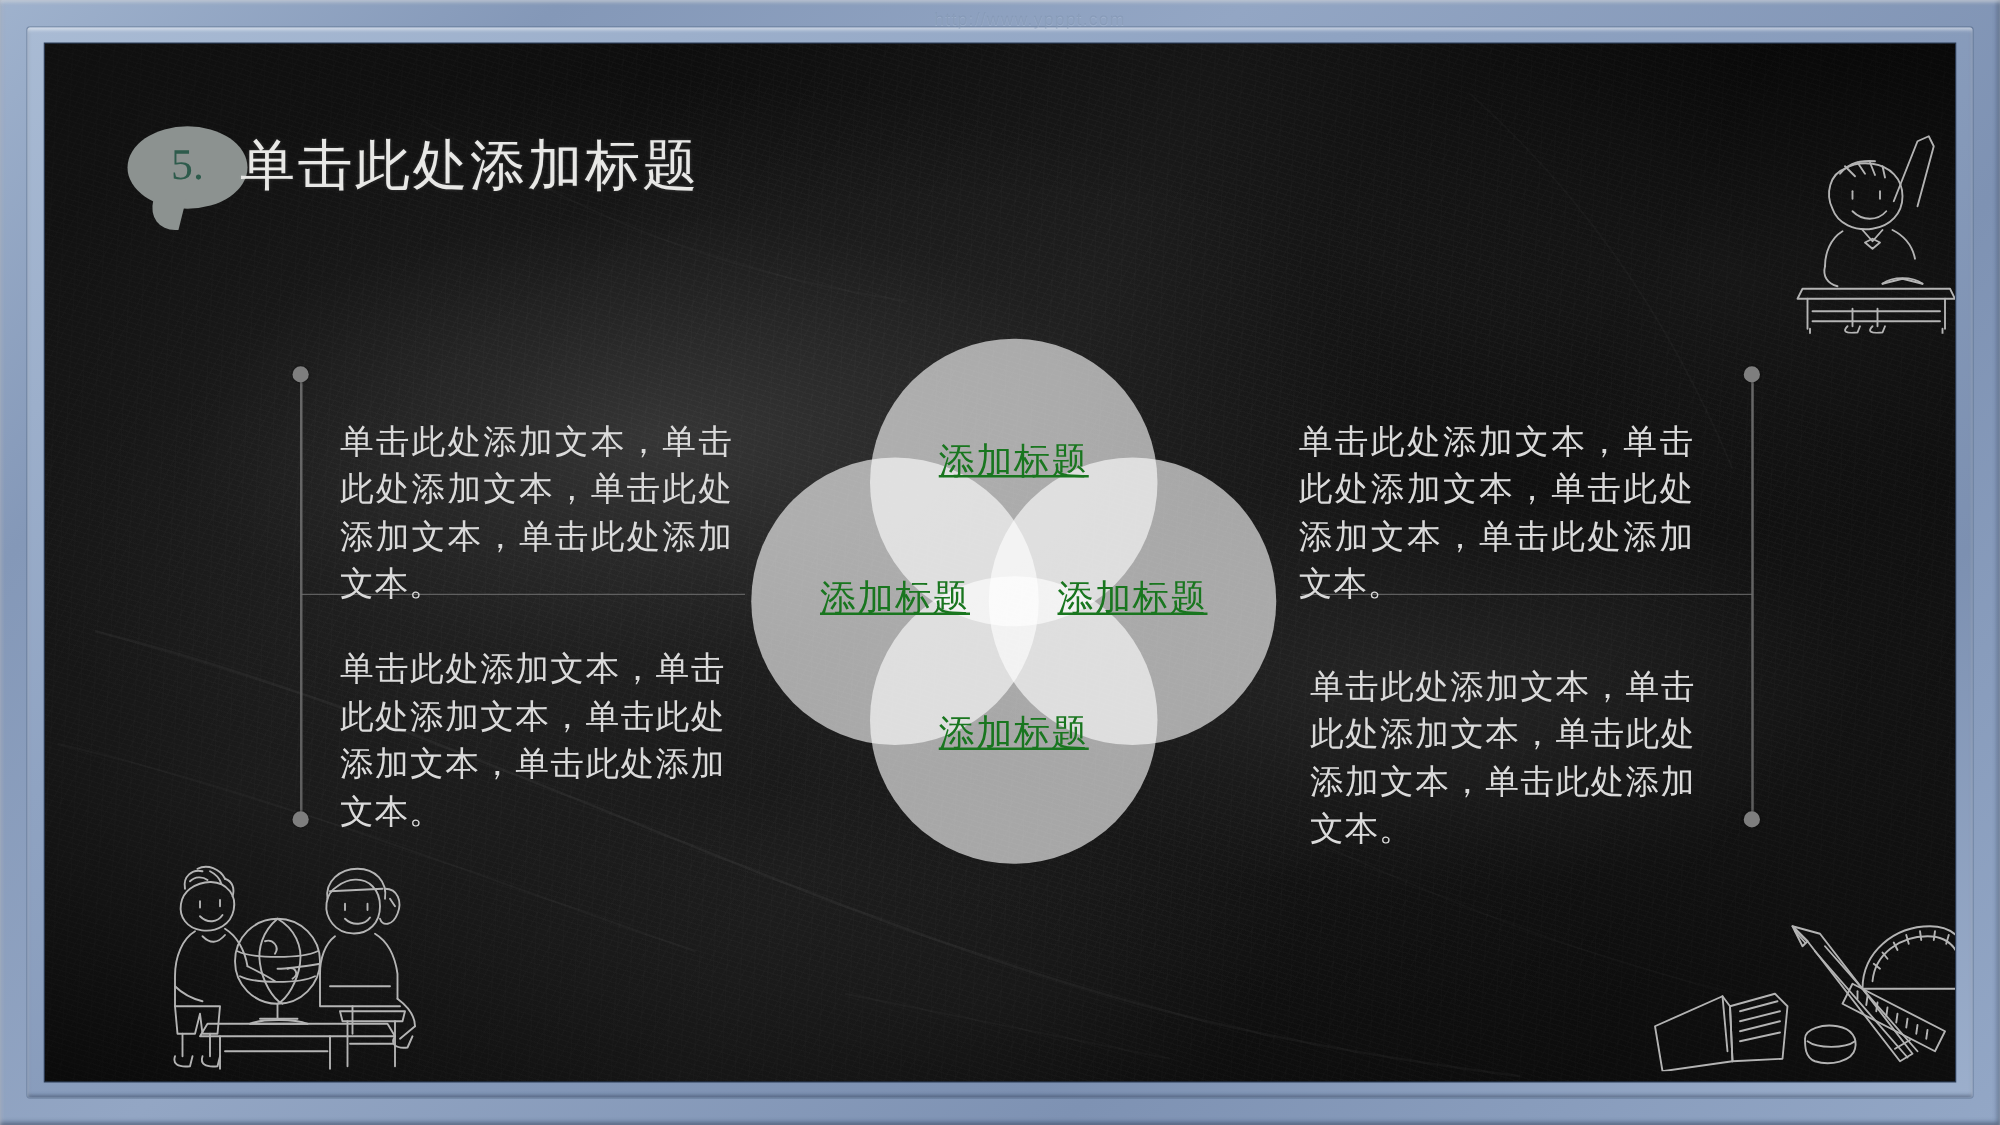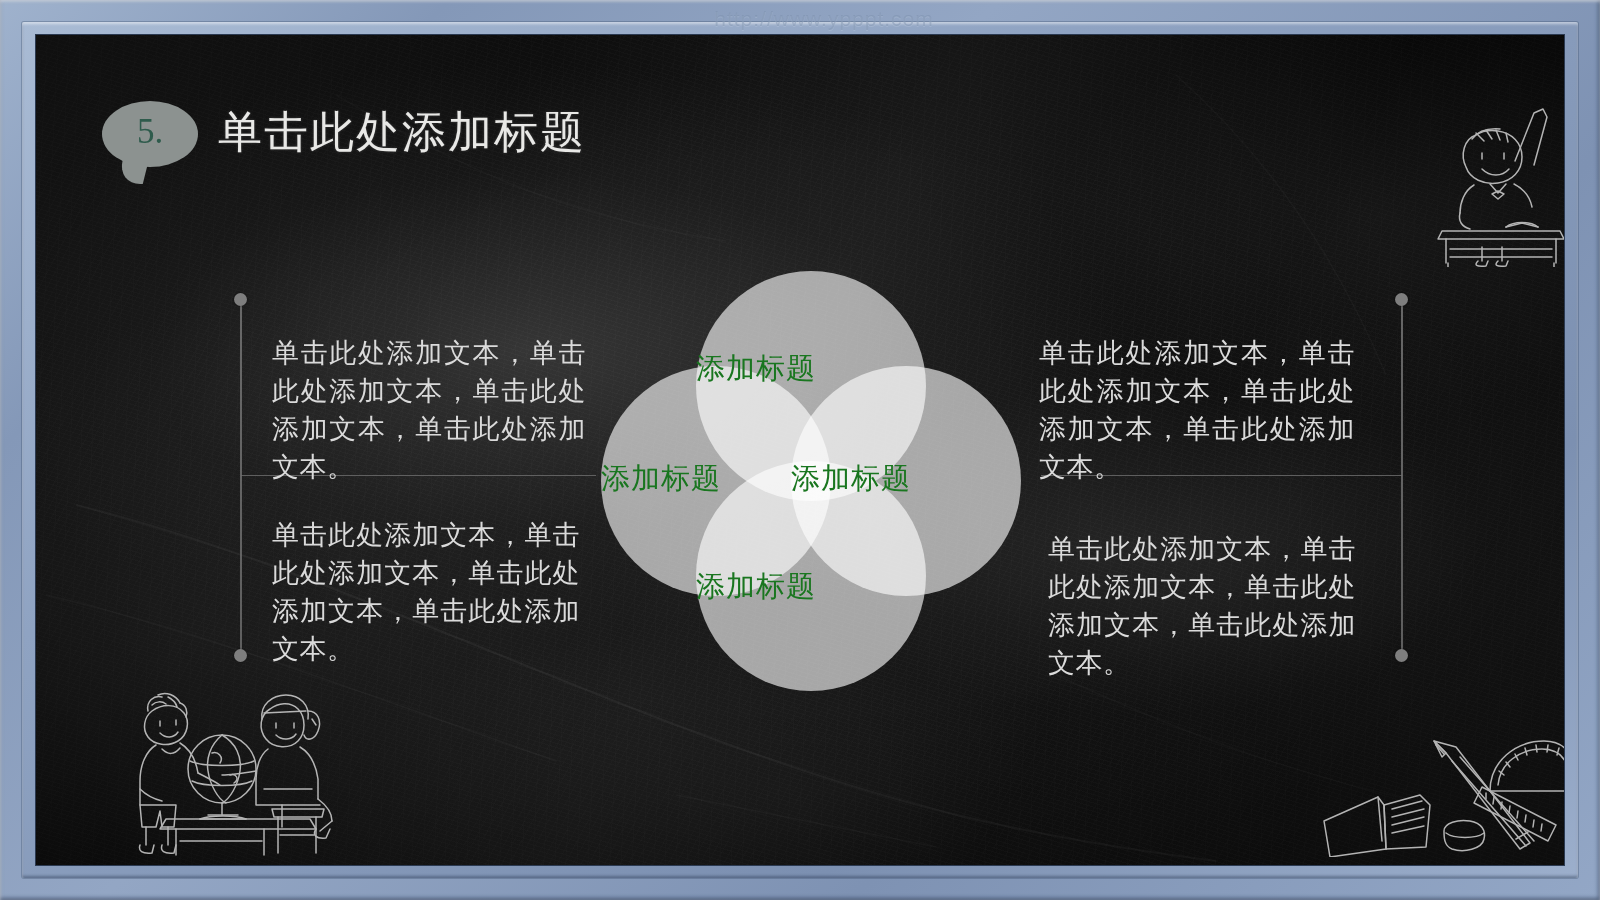--- a/index.html
+++ b/index.html
@@ -34,21 +34,21 @@
     background:linear-gradient(150deg,#a9bbd4 0%, #8fa3c2 35%, #7c90b1 75%, #9cafcc 100%);
     box-shadow:
       inset 0 2px 3px rgba(255,255,255,.5),
       inset 0 -2px 3px rgba(25,40,65,.4),
       0 0 0 1px rgba(60,80,110,.35);
   }
   #frame-watermark {
     position:absolute;
     top:7px; left:0; right:0;
     text-align:center;
-    font-size:21px;
+    font-size:14px;
     letter-spacing:1px;
     color:rgba(120,140,170,.55);
     text-shadow:0 1px 0 rgba(190,205,225,.4);
     opacity:.75;
     pointer-events:none;
     user-select:none;
     margin-left:48px;
   }
 
   
@@ -111,21 +111,21 @@
   #number-bubble .bubble-num {
     position:absolute; inset:0;
     display:flex; align-items:center; justify-content:center;
     font-size:35px;
     color:#2e5b4c;
     font-family:"Liberation Serif", serif;
     padding-bottom:4px;
   }
   #slide-title {
     position:absolute;
-    left:182px; top:68px;
+    left:156px; top:68px;
     font-size:44px;
     color:#e8e8e6;
     letter-spacing:2px;
     white-space:nowrap;
     text-shadow:0 0 3px rgba(255,255,255,.18);
   }
 
   
   .v-rail {
     position:absolute;
@@ -168,25 +168,27 @@
     border-radius:50%;
     background:rgba(255,255,255,.62);
   }
   #petal-top    { left:95px;  top:0;    }
   #petal-right  { left:190px; top:95px; }
   #petal-bottom { left:95px;  top:190px;}
   #petal-left   { left:0;     top:95px; }
   .petal-label {
     position:absolute;
     width:230px;
+    text-align:center;
     font-size:29px;
     color:#19761f;
     letter-spacing:1px;
     white-space:nowrap;
     font-weight:400;
+    text-decoration:underline;
   }
   #label-top    { left:95px;  top:78px;  }
   #label-right  { left:190px; top:188px; }
   #label-bottom { left:95px;  top:296px; }
   #label-left   { left:0;     top:188px; }
 
   
   .body-text {
     position:absolute;
     font-size:27px;

